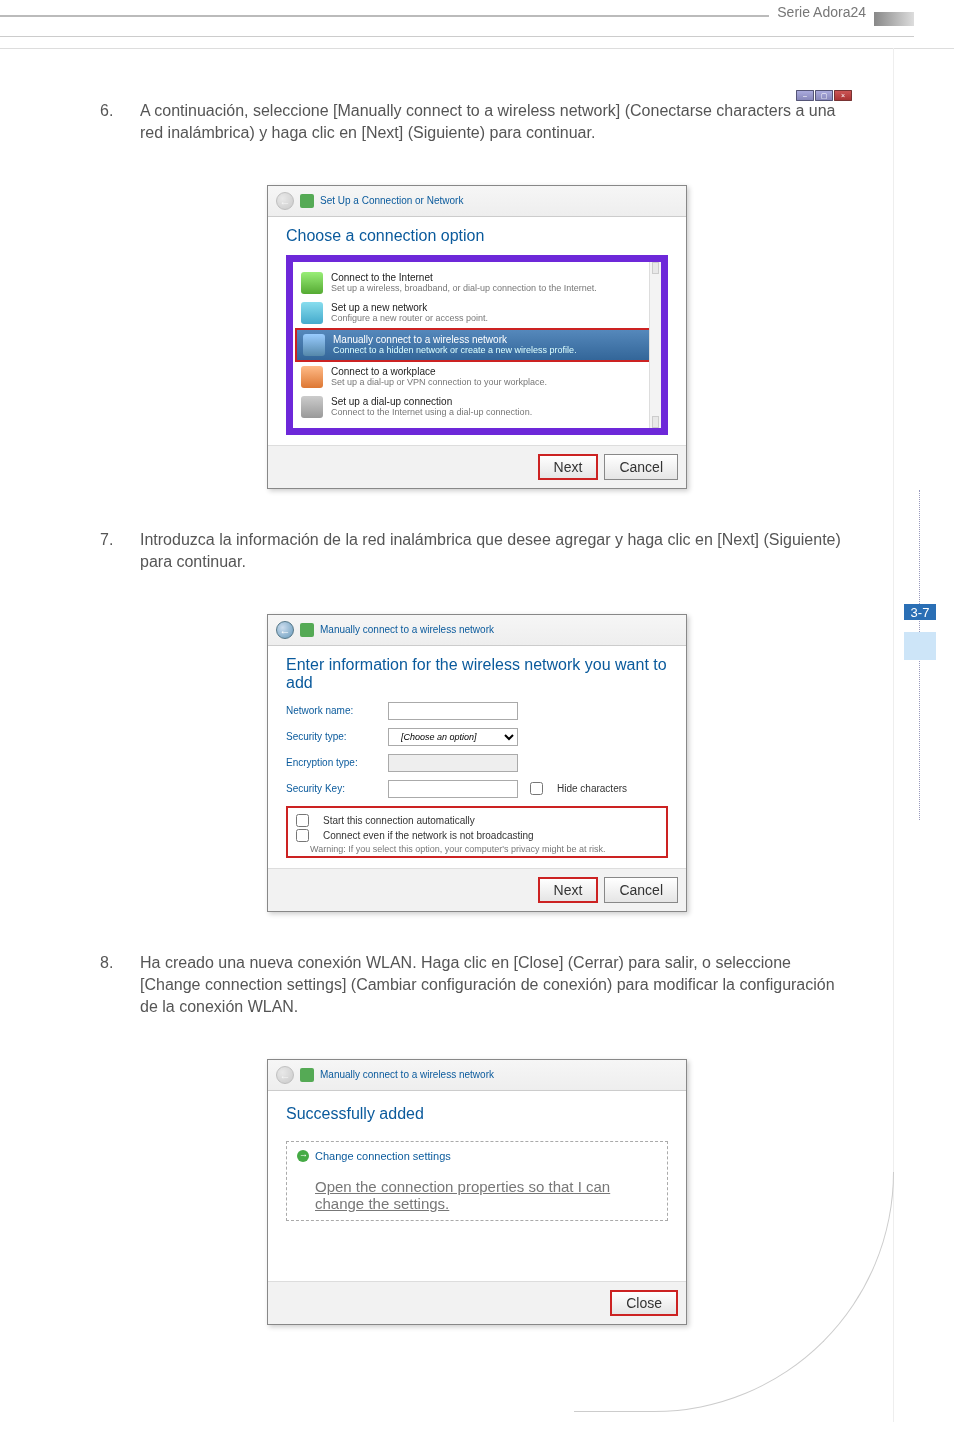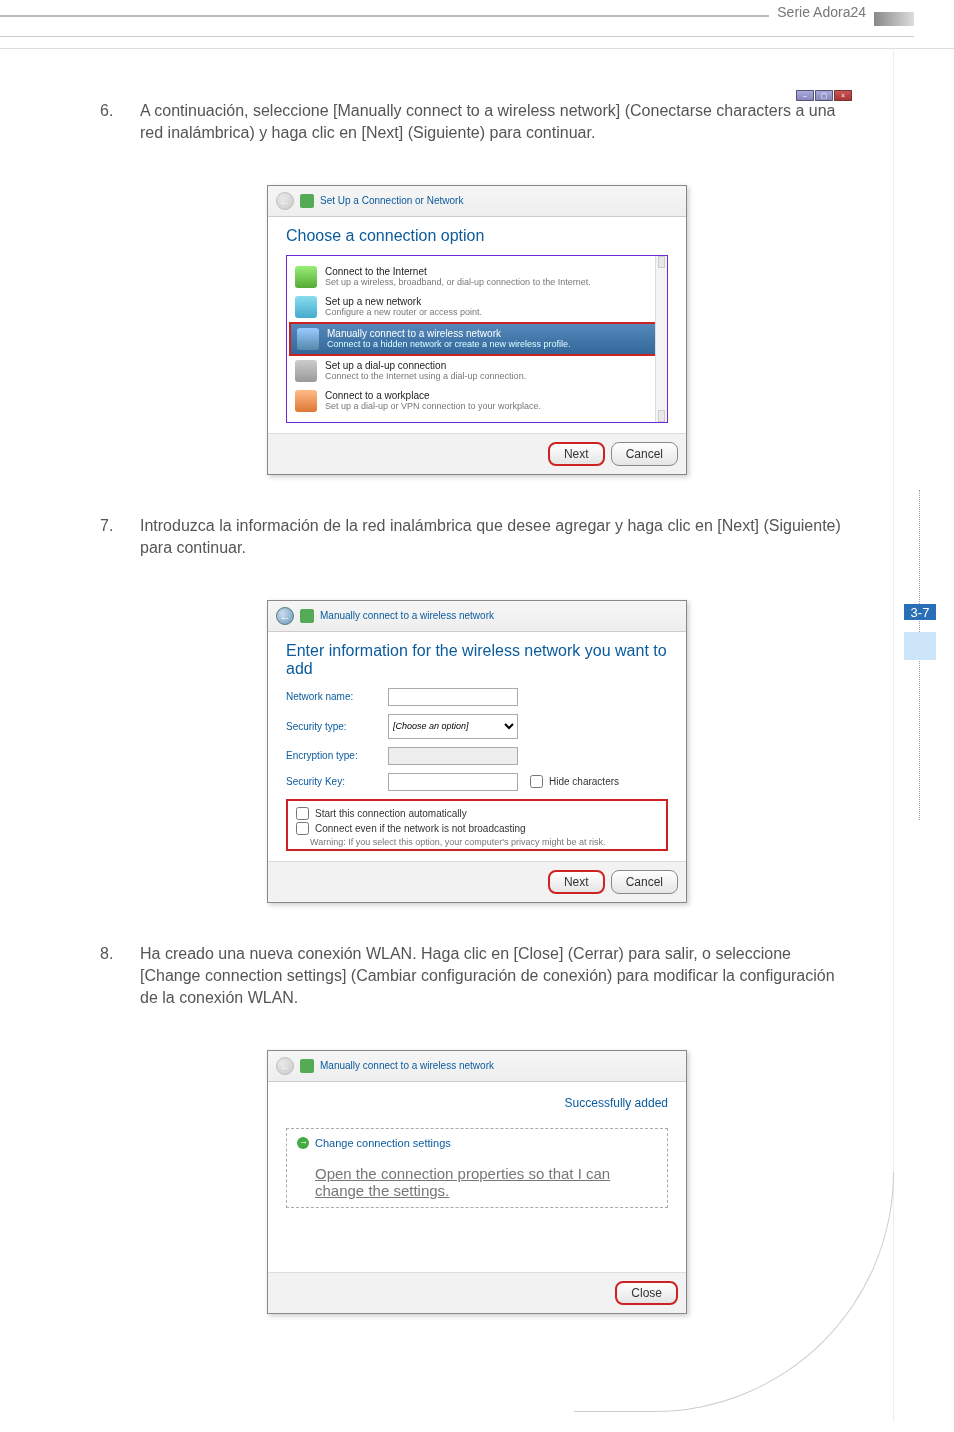--- a/index.html
+++ b/index.html
@@ -108,21 +108,21 @@
   .dialog-icon {
     width: 14px;
     height: 14px;
     background: #5a5;
     border-radius: 2px;
     display: inline-block;
   }
   .blue-title { color: #0a5a9c; }
   .dialog-body { padding: 10px 18px 10px 18px; background: #fff; }
   .dialog-body h1 { color: #0a5a9c; font-weight: normal; font-size: 16px; margin-bottom: 10px; }
-  .option-list { border: 1px solid #6d28d9; padding: 6px 2px; position: relative; }
+  .option-list { border: 7px solid #6d28d9; padding: 6px 2px; position: relative; }
   .opt {
     display: flex;
     gap: 8px;
     padding: 4px 6px;
     align-items: flex-start;
   }
   .opt-icon {
     width: 22px;
     height: 22px;
     background: linear-gradient(to bottom, #9cf, #58a);
@@ -168,22 +168,22 @@
     padding: 8px;
     display: flex;
     justify-content: flex-end;
     gap: 6px;
     border-top: 1px solid #ddd;
   }
   .btn {
     padding: 3px 14px;
     background: linear-gradient(to bottom, #fff, #e5e5e5);
     border: 1px solid #888;
-    border-radius: 8px;
-    font-size: 12px;
+    border-radius: 0;
+    font-size: 14px;
     color: #333;
     text-align: center;
   }
   .btn.highlighted { border: 2px solid #c22; }
   .form-row {
     display: flex;
     align-items: center;
     gap: 12px;
     margin-bottom: 8px;
     font-size: 10px;
@@ -191,43 +191,44 @@
   .form-row label { width: 90px; color: #0a5a9c; }
   .form-row input[type=text] {
     border: 1px solid #aaa;
     height: 18px;
     width: 130px;
     font-size: 10px;
     padding: 0 4px;
   }
   .form-row select {
     border: 1px solid #aaa;
-    height: 25px;
+    height: 18px;
     width: 130px;
     font-size: 9px;
     background: #fff;
     font-style: italic;
+    padding-left: 8px;
   }
   .form-row input.disabled { background: #eee; }
   .checkbox-row {
     display: flex;
     align-items: center;
-    gap: 6px;
+    gap: 14px;
     font-size: 10px;
     color: #333;
     padding-left: 4px;
     margin: 2px 0;
   }
   .red-box { border: 2px solid #c22; padding: 4px 4px 2px 4px; margin-top: 4px; }
   .warning-text { color: #777; font-size: 9px; padding-left: 18px; }
   .success-body {
     padding: 14px 18px;
     min-height: 190px;
   }
-  .success-body h1 { color: #0a5a9c; font-weight: normal; font-size: 12px; margin-bottom: 18px; text-align: right; }
+  .success-body h1 { color: #0a5a9c; font-weight: normal; font-size: 16px; margin-bottom: 18px; }
   .change-link-box {
     border: 1px dashed #aaa;
     padding: 8px 10px;
   }
   .change-link {
     color: #0a5a9c;
     font-size: 11px;
     display: flex;
     align-items: center;
     gap: 6px;
@@ -358,31 +359,31 @@
             </div>
           </div>
           <div class="opt highlighted">
             <div class="opt-icon"></div>
             <div class="opt-text">
               <div class="opt-title">Manually connect to a wireless network</div>
               <div class="opt-sub">Connect to a hidden network or create a new wireless profile.</div>
             </div>
           </div>
           <div class="opt">
+            <div class="opt-icon orange"></div>
+            <div class="opt-text">
+              <div class="opt-title">Connect to a workplace</div>
+              <div class="opt-sub">Set up a dial-up or VPN connection to your workplace.</div>
+            </div>
+          </div>
+          <div class="opt">
             <div class="opt-icon gray"></div>
             <div class="opt-text">
               <div class="opt-title">Set up a dial-up connection</div>
               <div class="opt-sub">Connect to the Internet using a dial-up connection.</div>
-            </div>
-          </div>
-          <div class="opt">
-            <div class="opt-icon orange"></div>
-            <div class="opt-text">
-              <div class="opt-title">Connect to a workplace</div>
-              <div class="opt-sub">Set up a dial-up or VPN connection to your workplace.</div>
             </div>
           </div>
         </div>
       </div>
       <div class="dialog-footer">
         <button class="btn highlighted">Next</button>
         <button class="btn">Cancel</button>
       </div>
     </div>
   </div>

